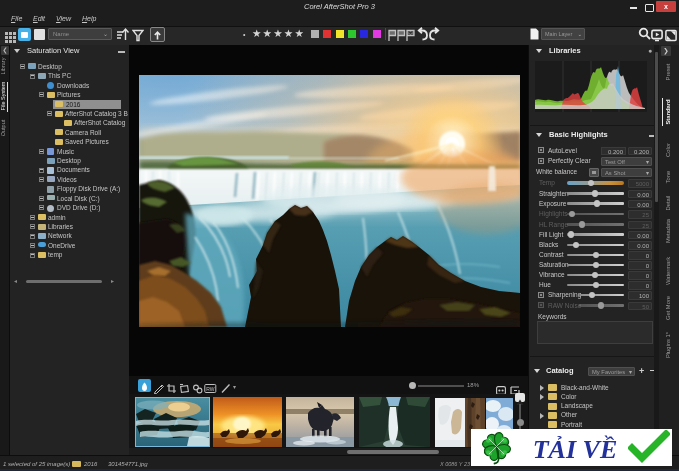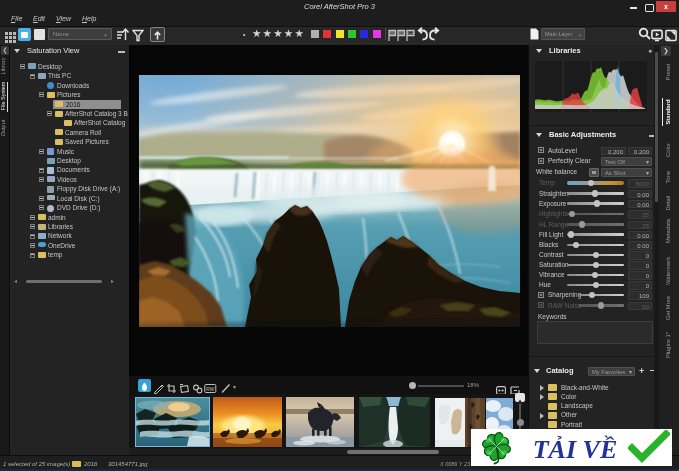--- a/index.html
+++ b/index.html
@@ -621,21 +621,21 @@
 
 <path d="M26,48 L28,40 C30,36 32,38 34,36 L38,32 C40,36 42,30 44,33 L46,38 C48,42 52,44 54,45 L56,48 Z" fill="#e04040" opacity="0.8"></path>
 
 <path d="M94,48 L96,34 C98,24 100,30 102,26 L104,34 C106,40 107,44 108,48 Z" fill="#e04040" opacity="0.85"></path>
 
 <path d="M80,48 L81,14 L83,5 L85,16 L86,48 Z" fill="#58b8e8" opacity="0.7"></path>
 
 <path d="M0,48 L0,44 C8,43 16,45 24,44 C32,43 40,45 48,44 C52,44 56,42 60,38 C64,32 68,26 72,28 C74,20 76,24 78,22 C80,26 84,34 88,38 C94,42 100,45 106,46 L110,48 Z" fill="#cccccc" opacity="0.8"></path>
 </svg></div>
 <div class="abs" style="left:536px;top:133px;width:0;height:0;border-left:3.5px solid transparent;border-right:3.5px solid transparent;border-top:4.5px solid #d8d8d8;"></div>
-<div class="abs" style="left:549px;top:130px;color:#ececec;font-size:7.5px;font-weight:bold;">Basic Adjustments</div>
+<div class="abs" style="left:549px;top:130px;color:#ececec;font-size:7.5px;font-weight:bold;">Basic Highlights</div>
 <div class="abs" style="left:649px;top:135px;width:7px;height:1.5px;background:#bbb;"></div>
 <div class="abs" style="left:530px;top:125px;width:125px;height:1px;background:#161616;"></div>
 <div class="abs" style="left:538px;top:147.0px;width:6px;height:6px;border:1px solid #8a8a8a;background:#2e2e2e;box-sizing:border-box;">
       <div style="position:absolute;left:1px;top:1px;width:2px;height:2px;background:#8a8a8a;"></div>
     </div>
 <div class="abs" style="left:548px;top:146.5px;color:#c8c8c8;font-size:6.5px;white-space:nowrap;">AutoLevel</div>
 <div class="abs" style="left:601px;top:146.5px;width:25px;height:8.5px;background:#2d2d2d;border:1px solid #3a3a3a;color:#b4b4b4;font-size:6px;line-height:8px;text-align:right;padding-right:2px;box-sizing:border-box;">0.200</div>
 <div class="abs" style="left:628px;top:146.5px;width:24px;height:8.5px;background:#2d2d2d;border:1px solid #3a3a3a;border-radius:1px;color:#b4b4b4;font-size:6px;line-height:8px;text-align:right;padding-right:2px;box-sizing:border-box;">0.200</div>
 <div class="abs" style="left:538px;top:157.5px;width:6px;height:6px;border:1px solid #8a8a8a;background:#2e2e2e;box-sizing:border-box;">
       <div style="position:absolute;left:1px;top:1px;width:2px;height:2px;background:#8a8a8a;"></div>

